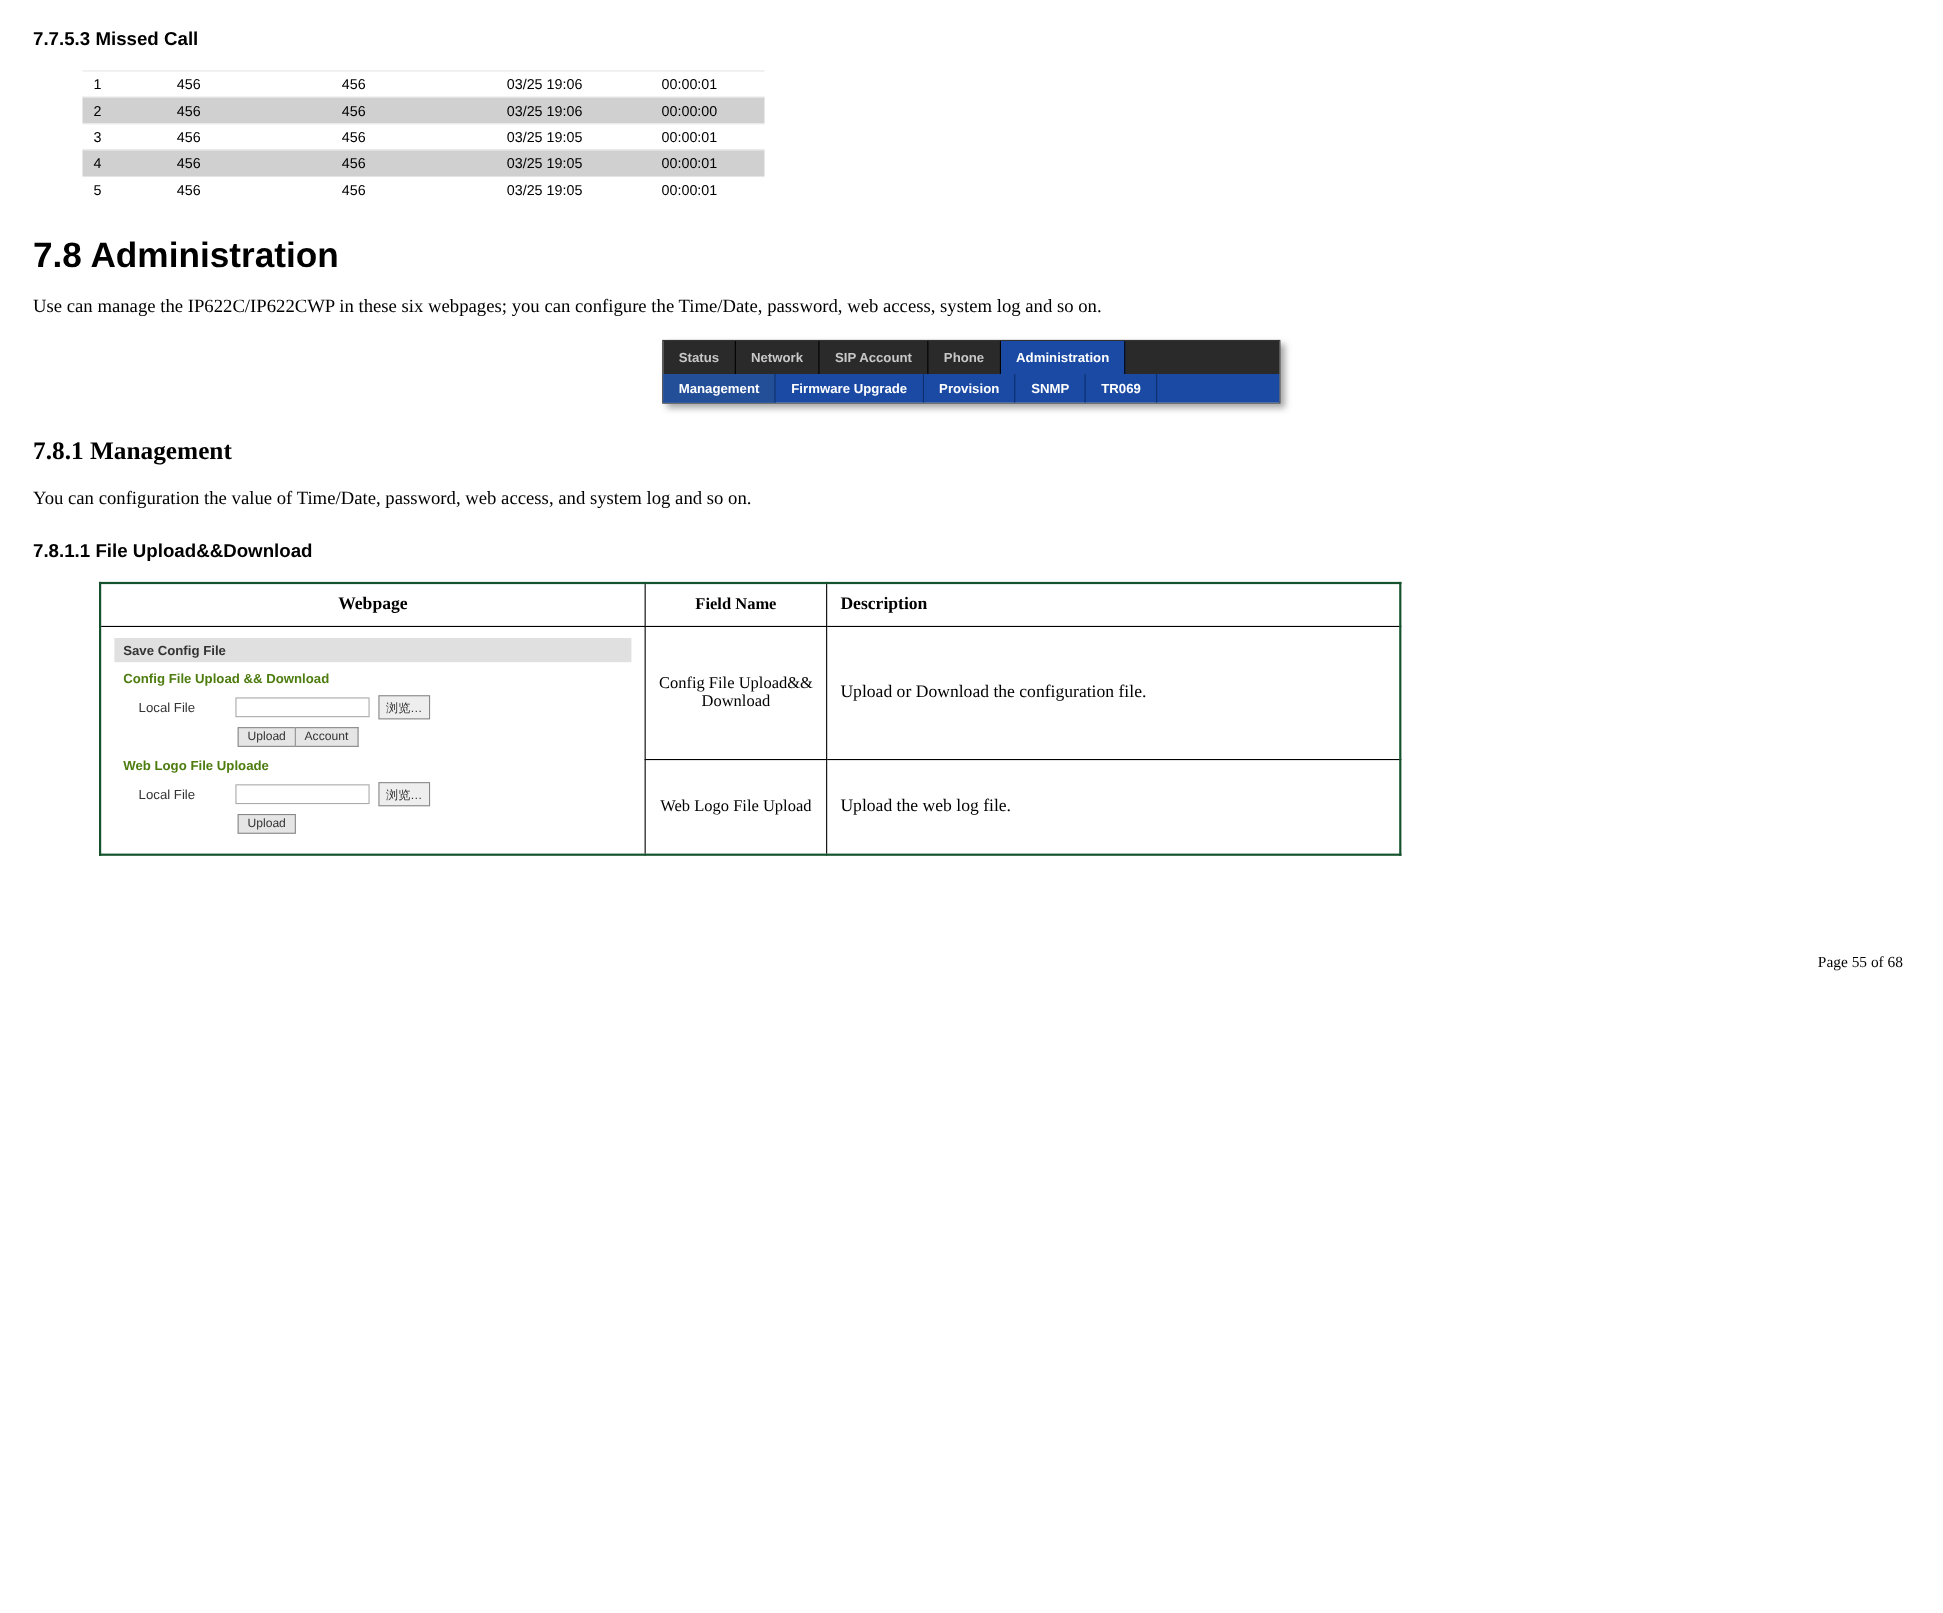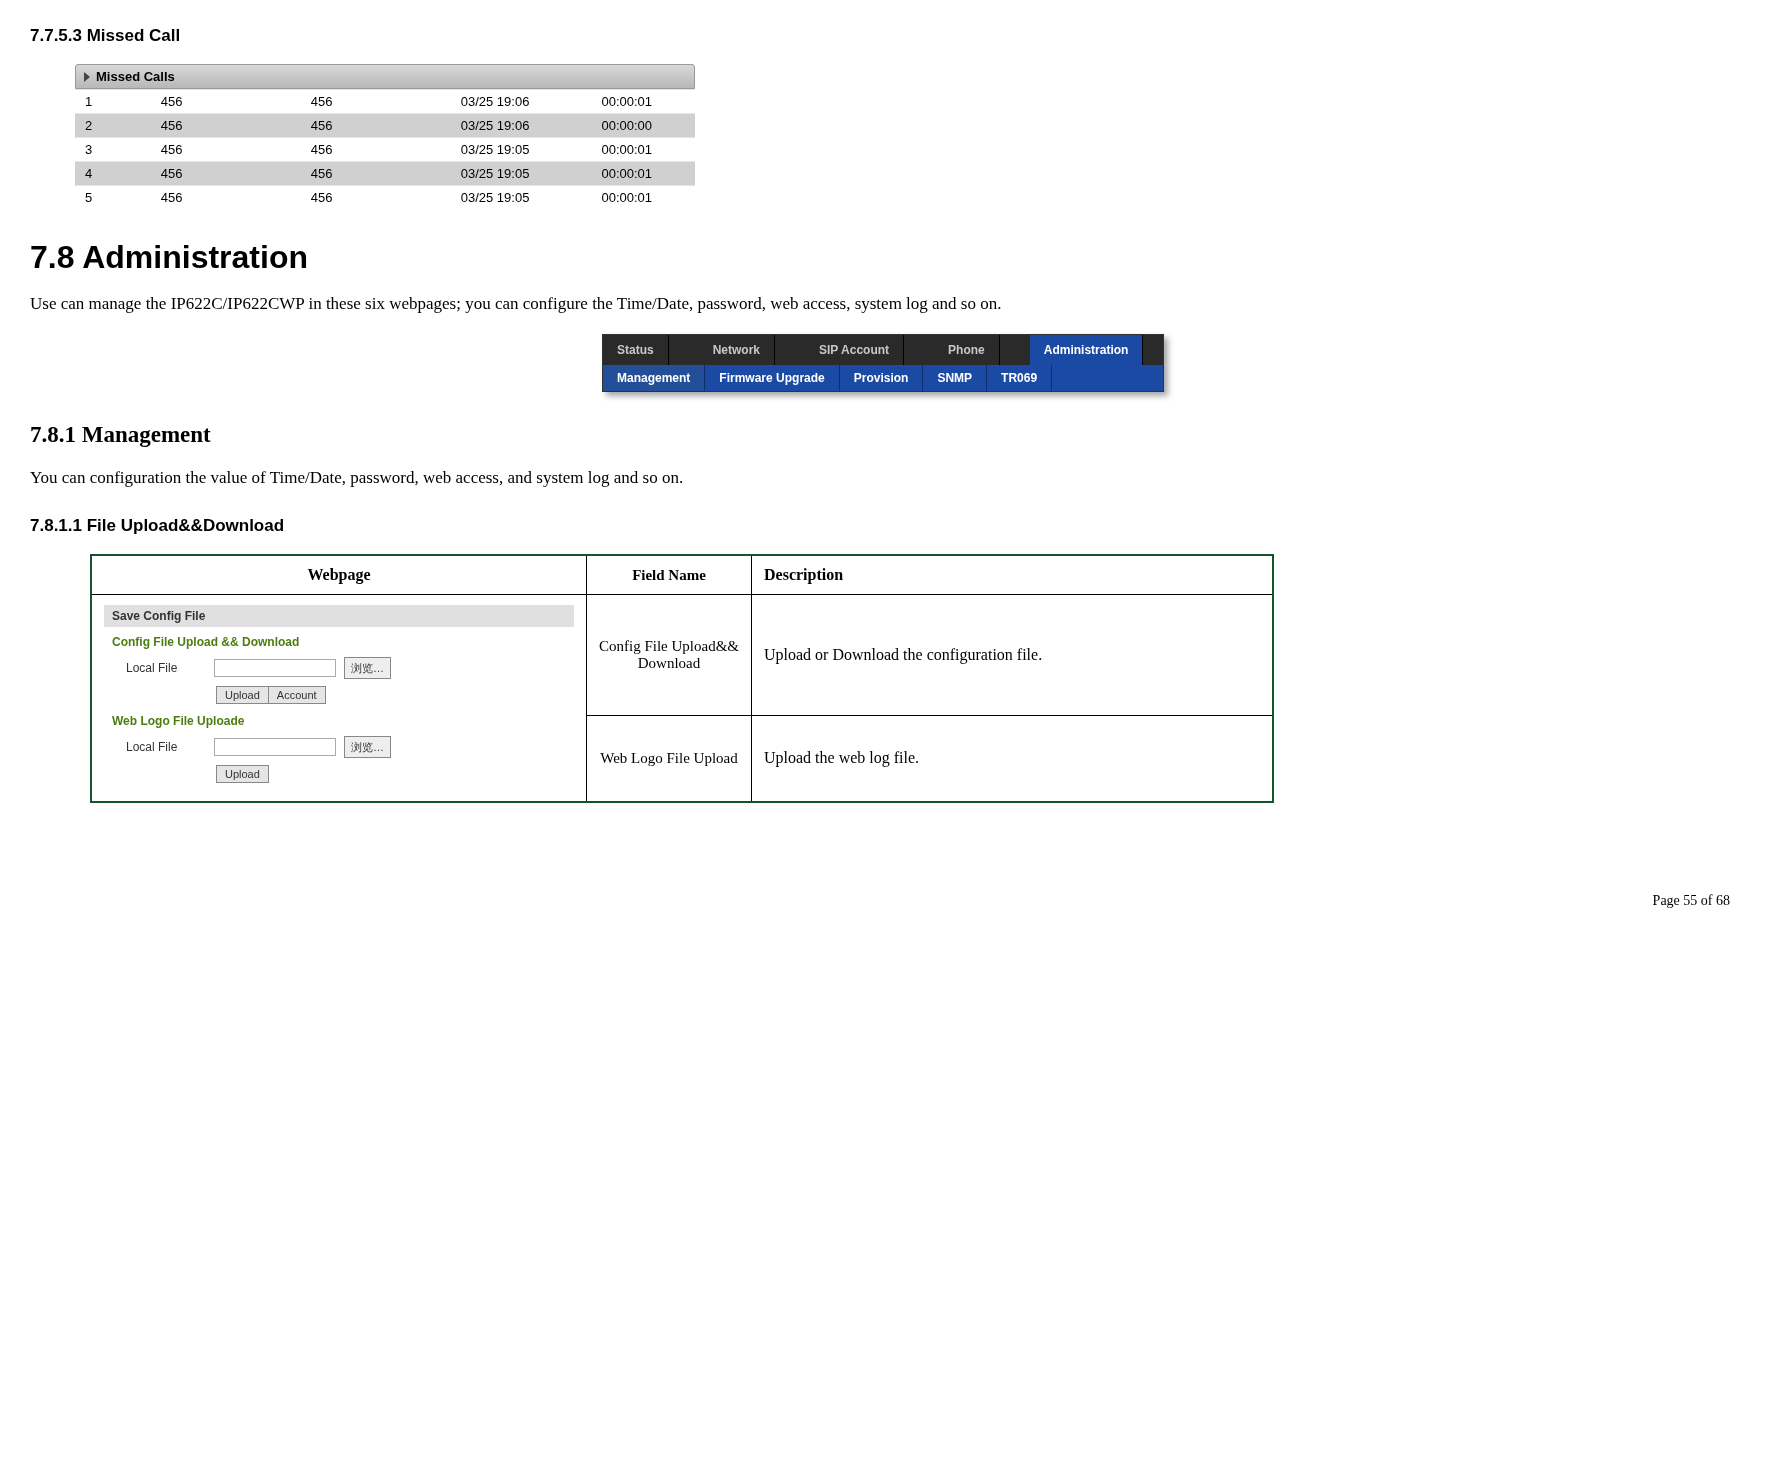--- a/index.html
+++ b/index.html
@@ -26,21 +26,21 @@
   .mc-row { display:flex; padding:4px 0; border-top:1px solid #e5e5e5; }
   .mc-row.alt { background:#d0d0d0; }
   .mc-c1 { width:60px; padding:0 10px; }
   .mc-c2 { width:140px; padding:0 10px; }
   .mc-c3 { width:140px; padding:0 10px; }
   .mc-c4 { width:130px; padding:0 10px; }
   .mc-c5 { width:90px; padding:0 10px; }
 
   
   .nav-wrap { margin:12px auto 6px auto; width:560px; font-family:Arial,sans-serif; font-size:12px; border:1px solid #333; box-shadow:4px 4px 6px rgba(0,0,0,.35); }
-  .nav-row1 { display:flex; background:#2a2a2a; color:#c8c8c8;gap:30px; }
+  .nav-row1 { display:flex; background:#2a2a2a; color:#c8c8c8; }
   .nav-row1 .tab { padding:8px 14px; border-right:1px solid #000; font-weight:bold; }
   .nav-row1 .tab.active { background:#1a4aa3; color:#fff; }
   .nav-row2 { display:flex; background:#1a4aa3; color:#fff; }
   .nav-row2 .tab { padding:6px 14px; border-right:1px solid #0d2f6d; font-weight:bold; }
   .nav-row2 .tab.sel { background:#234f99; color:#fff; }
 
   
   .outer-tbl { border-collapse:collapse; margin-left:60px; width:1184px; border:2px solid #14532d; font-size:16px; }
   .outer-tbl th, .outer-tbl td { border:1px solid #000; padding:10px 12px; vertical-align:middle; }
   .outer-tbl th { font-weight:bold; text-align:center; }
@@ -61,24 +61,20 @@
   .sc-btn + .sc-btn { border-left:none; }
 
   .page-footer { text-align:right; font-size:14px; margin-top:90px; padding-right:6px; }
 </style>
 </head>
 <body>
 
 <div class="h5 sans">7.7.5.3  Missed Call</div>
 
 <div class="mc-wrap">
-  <div class="mc-title-bar">
-    <span class="mc-title-arrow"></span>
-    <span>Missed Calls</span>
-  </div>
   <div id="mc-rows">
       <div class="mc-row">
         <div class="mc-c1">1</div>
         <div class="mc-c2">456</div>
         <div class="mc-c3">456</div>
         <div class="mc-c4">03/25 19:06</div>
         <div class="mc-c5">00:00:01</div>
       </div>
       <div class="mc-row alt">
         <div class="mc-c1">2</div>

